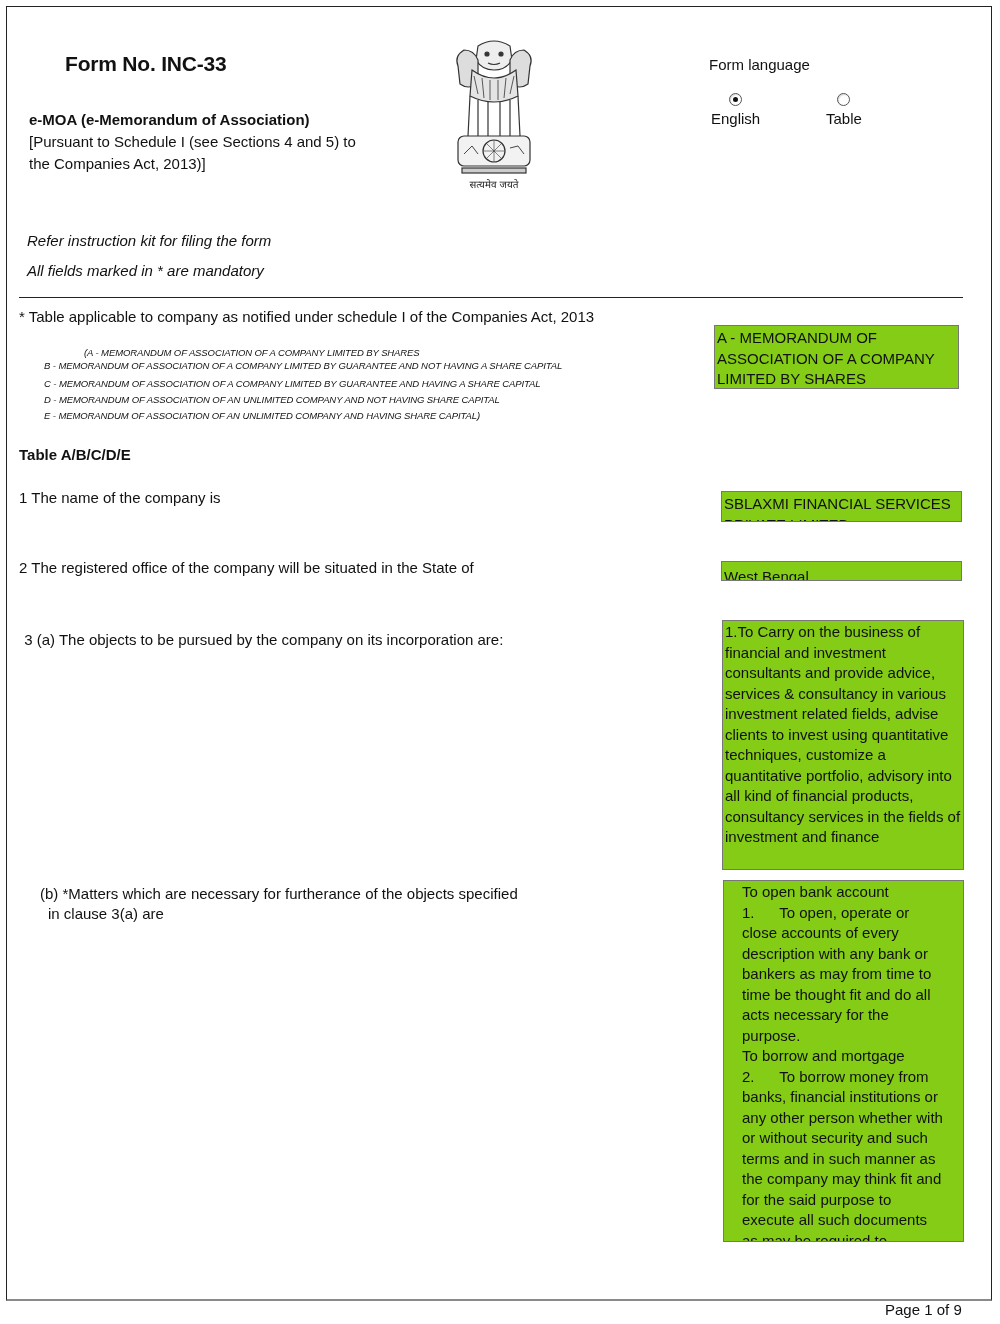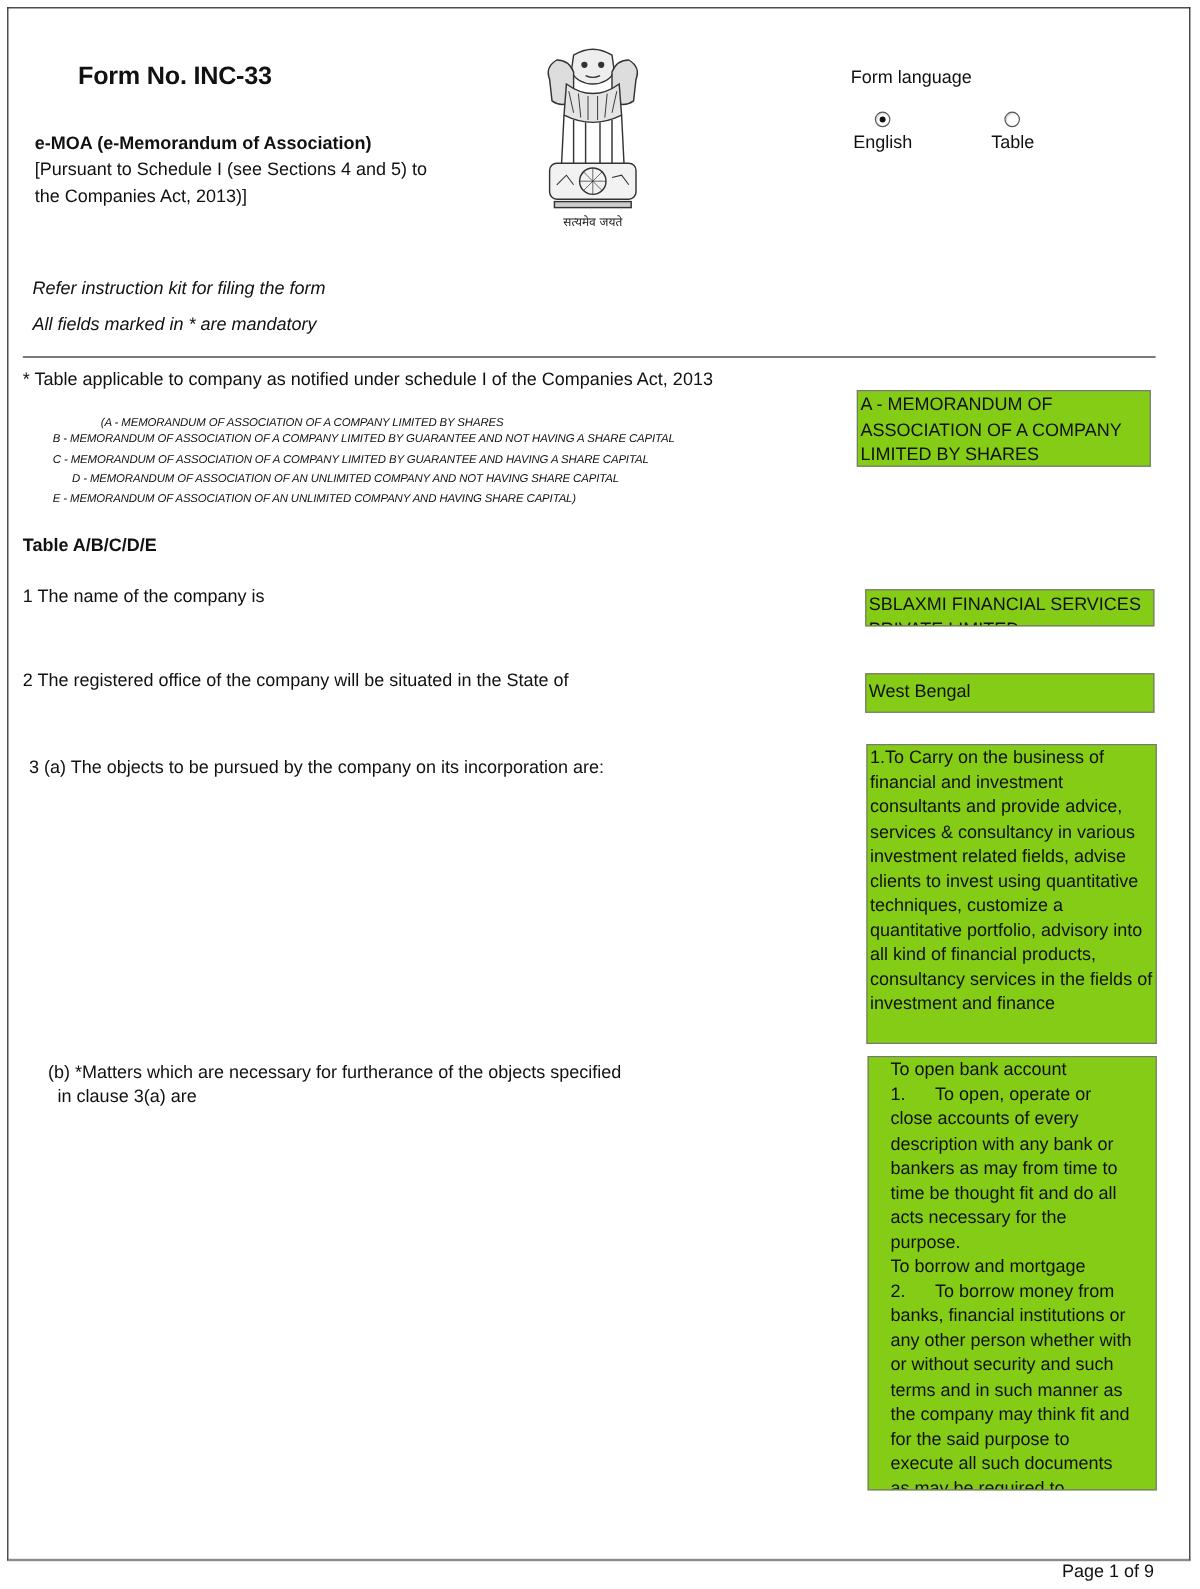--- a/index.html
+++ b/index.html
@@ -70,31 +70,31 @@
 </div>
 
 <div class="abs italic-note" style="top:232px;text-align:center;">Refer instruction kit for filing the form</div>
 <div class="abs italic-note" style="top:262px;">All fields marked in * are mandatory</div>
 <div class="abs hr"></div>
 
 <div class="abs table-heading">* Table applicable to company as notified under schedule I of the Companies Act, 2013</div>
 <div class="abs table-opt" style="top:347px;margin-left:40px;">(A - MEMORANDUM OF ASSOCIATION OF A COMPANY LIMITED BY SHARES</div>
 <div class="abs table-opt" style="top:360px;"> B - MEMORANDUM OF ASSOCIATION OF A COMPANY LIMITED BY GUARANTEE AND NOT HAVING A SHARE CAPITAL</div>
 <div class="abs table-opt" style="top:378px;">C - MEMORANDUM OF ASSOCIATION OF A COMPANY LIMITED BY GUARANTEE AND HAVING A SHARE CAPITAL</div>
-<div class="abs table-opt" style="top:394px;margin-left:16px;">D - MEMORANDUM OF ASSOCIATION OF AN UNLIMITED COMPANY AND NOT HAVING SHARE CAPITAL</div>
+<div class="abs table-opt" style="top:394px;">D - MEMORANDUM OF ASSOCIATION OF AN UNLIMITED COMPANY AND NOT HAVING SHARE CAPITAL</div>
 <div class="abs table-opt" style="top:410px;">E - MEMORANDUM OF ASSOCIATION OF AN UNLIMITED COMPANY AND HAVING SHARE CAPITAL)</div>
 <div class="abs field-box" style="left:714px; top:325px; width:245px; height:64px; padding:2px 2px; line-height:20.5px;">A - MEMORANDUM OF ASSOCIATION OF A COMPANY LIMITED BY SHARES</div>
 
 <div class="abs section-title">Table A/B/C/D/E</div>
 
 <div class="abs label" style="left:19px; top:489px;">1 The name of the company is</div>
 <div class="abs field-box" style="left:721px; top:491px; width:241px; height:31px; padding:2px 2px;">SBLAXMI FINANCIAL SERVICES PRIVATE LIMITED</div>
 
 <div class="abs label" style="left:19px; top:559px;">2 The registered office of the company will be situated in the State of</div>
-<div class="abs field-box" style="left:721px; top:561px; width:241px; height:33px; padding:5px 2px 2px;">West Bengal</div>
+<div class="abs field-box" style="left:721px; top:561px; width:241px; height:20px; padding:5px 2px 2px;">West Bengal</div>
 
 <div class="abs label" style="left:20px; top:631px; white-space:pre;"> 3 (a) The objects to be pursued by the company on its incorporation are:</div>
 <div class="abs field-box" style="left:722px; top:620px; width:242px; height:250px; padding:1px 2px;">1.To Carry on the business of financial and investment consultants and provide advice, services &amp; consultancy in various investment related fields, advise clients to invest using quantitative techniques, customize a quantitative portfolio, advisory into all kind of financial products, consultancy services in the fields of investment and finance</div>
 
 <div class="abs label" style="left:40px; top:885px;">(b) *Matters which are necessary for furtherance of the objects specified</div>
 <div class="abs label" style="left:48px; top:905px;">in clause 3(a) are</div>
 <div class="abs field-box" style="left:723px; top:880px; width:241px; height:362px; padding:1px 18px; tab-size:6;">To open bank account
 1.	   To open, operate or close accounts of every description with any bank or bankers as may from time to time be thought fit and do all acts necessary for the purpose.
 To borrow and mortgage
 2.	   To borrow money from banks, financial institutions or any other person whether with or without security and such terms and in such manner as the company may think fit and for the said purpose to execute all such documents as may be required to encumber or charge</div>

